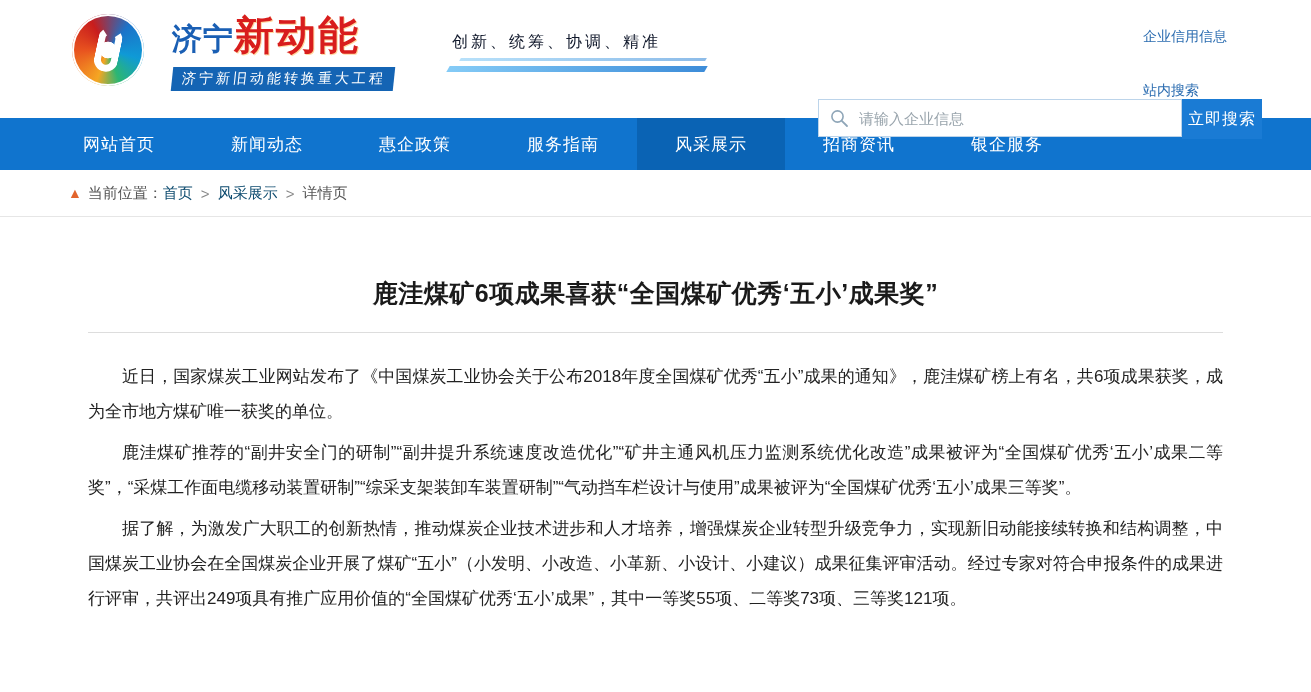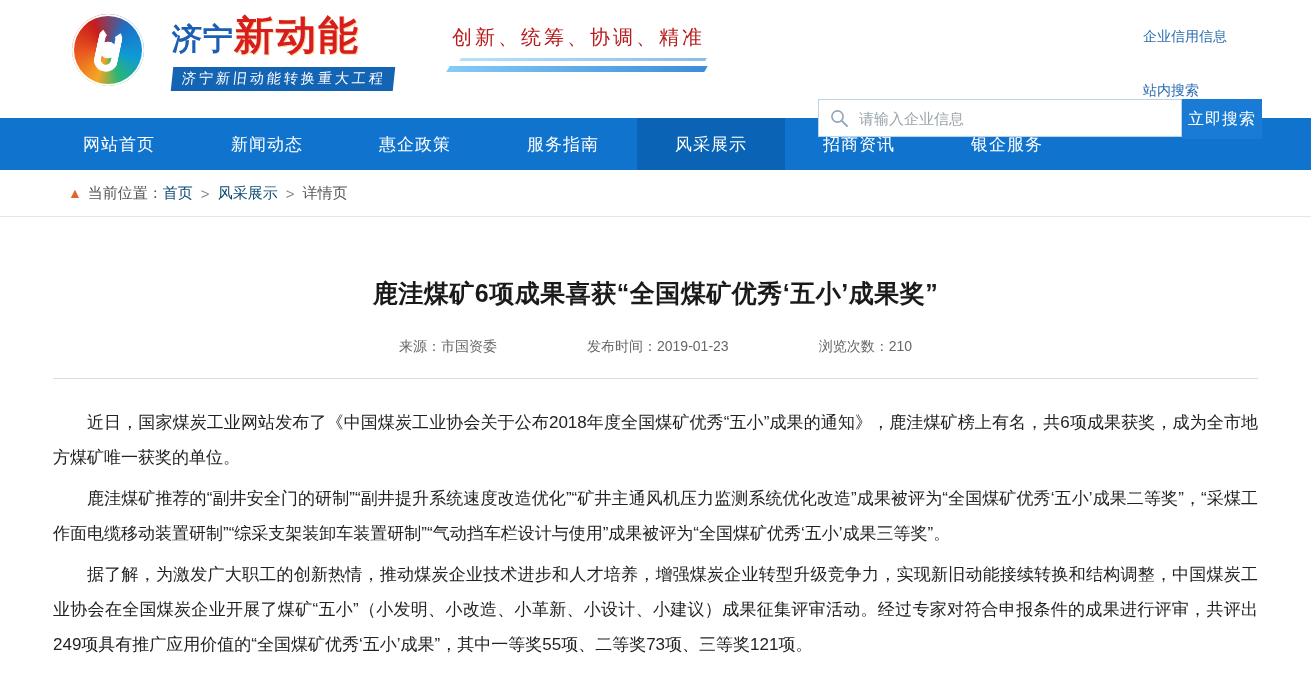--- a/index.html
+++ b/index.html
@@ -81,23 +81,23 @@
     color: #ffffff;
     font-size: 14px;
     letter-spacing: 3px;
     padding: 3px 8px 3px 10px;
     text-align: center;
     transform: skewX(-6deg);
   }
   .slogan {
     position: absolute;
     left: 452px;
-    top: 24px;
-    font-size: 20px;
-    color: #b91c1c;
+    top: 32px;
+    font-size: 16px;
+    color: #0f172a;
     letter-spacing: 3px;
     font-family: "Liberation Serif", serif;
   }
   .slogan-bar {
     position: absolute;
     left: 448px;
     top: 66px;
     width: 258px;
     height: 6px;
     background: linear-gradient(90deg, #6fc2f5, #1a78d2);
@@ -207,21 +207,21 @@
   .crumb .home-ico {
     color: #e2642c;
     margin-right: 6px;
     font-size: 14px;
   }
   .crumb a { color: #0c4a6e; text-decoration: none; }
   .crumb .sep { margin: 0 8px; color: #888; }
 
   
   .article {
-    padding: 0 53px;
+    padding: 0 88px;
   }
   .title {
     text-align: center;
     font-size: 25px;
     font-weight: bold;
     color: #1a1a1a;
     margin-top: 60px;
     font-family: "Liberation Sans", sans-serif;
     letter-spacing: .5px;
   }
@@ -304,25 +304,20 @@
   <a href="#">首页</a>
   <span class="sep">&gt;</span>
   <a href="#">风采展示</a>
   <span class="sep">&gt;</span>
   <span>详情页</span>
 </div>
 
 <div class="article">
   <div class="title">鹿洼煤矿6项成果喜获“全国煤矿优秀‘五小’成果奖”</div>
 
-  <div class="meta">
-    <span>来源：市国资委</span>
-    <span>发布时间：2019-01-23</span>
-    <span>浏览次数：210</span>
-  </div>
 
   <div class="rule"></div>
 
   <div class="body">
     <p>近日，国家煤炭工业网站发布了《中国煤炭工业协会关于公布2018年度全国煤矿优秀“五小”成果的通知》，鹿洼煤矿榜上有名，共6项成果获奖，成为全市地方煤矿唯一获奖的单位。</p>
     <p>鹿洼煤矿推荐的“副井安全门的研制”“副井提升系统速度改造优化”“矿井主通风机压力监测系统优化改造”成果被评为“全国煤矿优秀‘五小’成果二等奖”，“采煤工作面电缆移动装置研制”“综采支架装卸车装置研制”“气动挡车栏设计与使用”成果被评为“全国煤矿优秀‘五小’成果三等奖”。</p>
     <p>据了解，为激发广大职工的创新热情，推动煤炭企业技术进步和人才培养，增强煤炭企业转型升级竞争力，实现新旧动能接续转换和结构调整，中国煤炭工业协会在全国煤炭企业开展了煤矿“五小”（小发明、小改造、小革新、小设计、小建议）成果征集评审活动。经过专家对符合申报条件的成果进行评审，共评出249项具有推广应用价值的“全国煤矿优秀‘五小’成果”，其中一等奖55项、二等奖73项、三等奖121项。</p>
   </div>
 </div>
 

